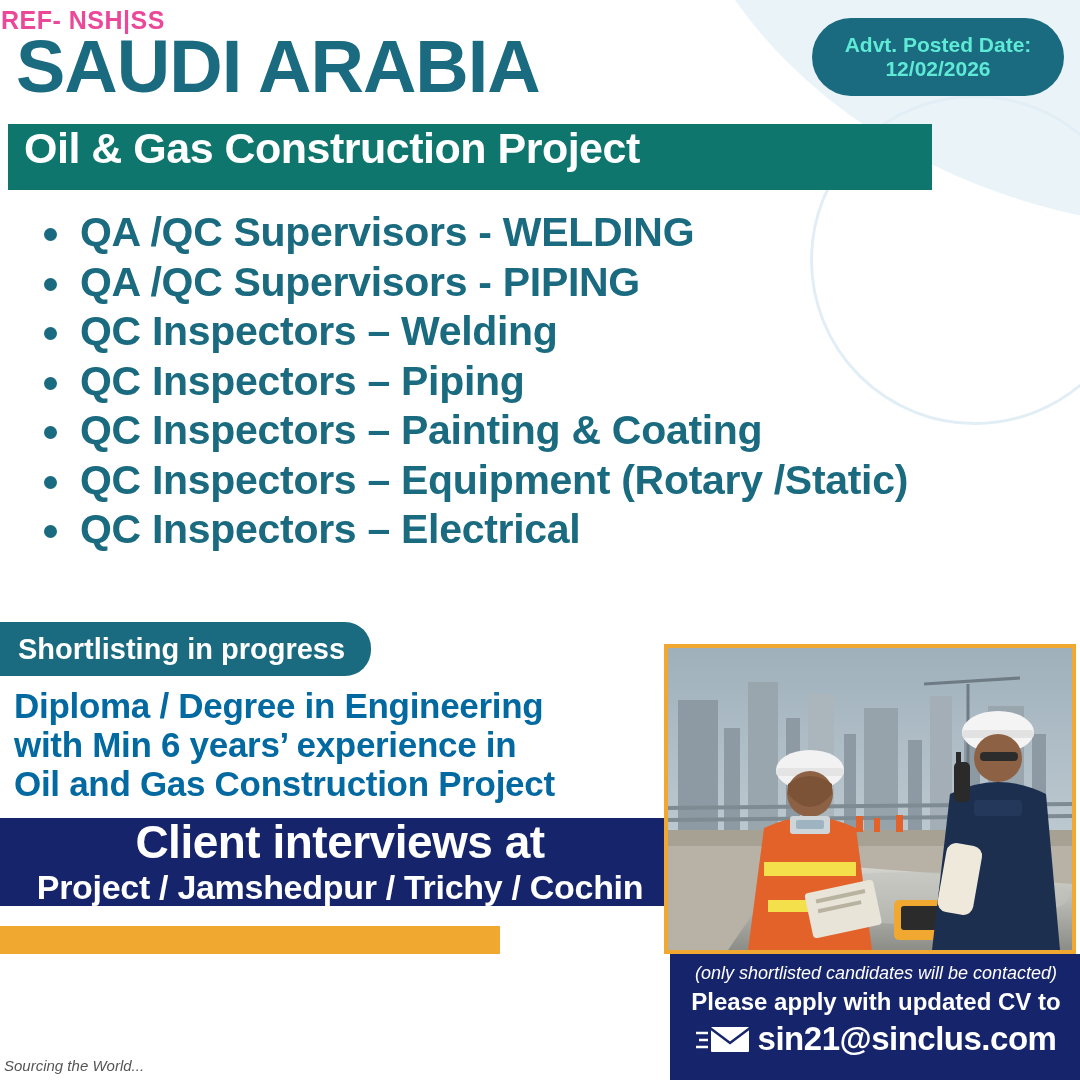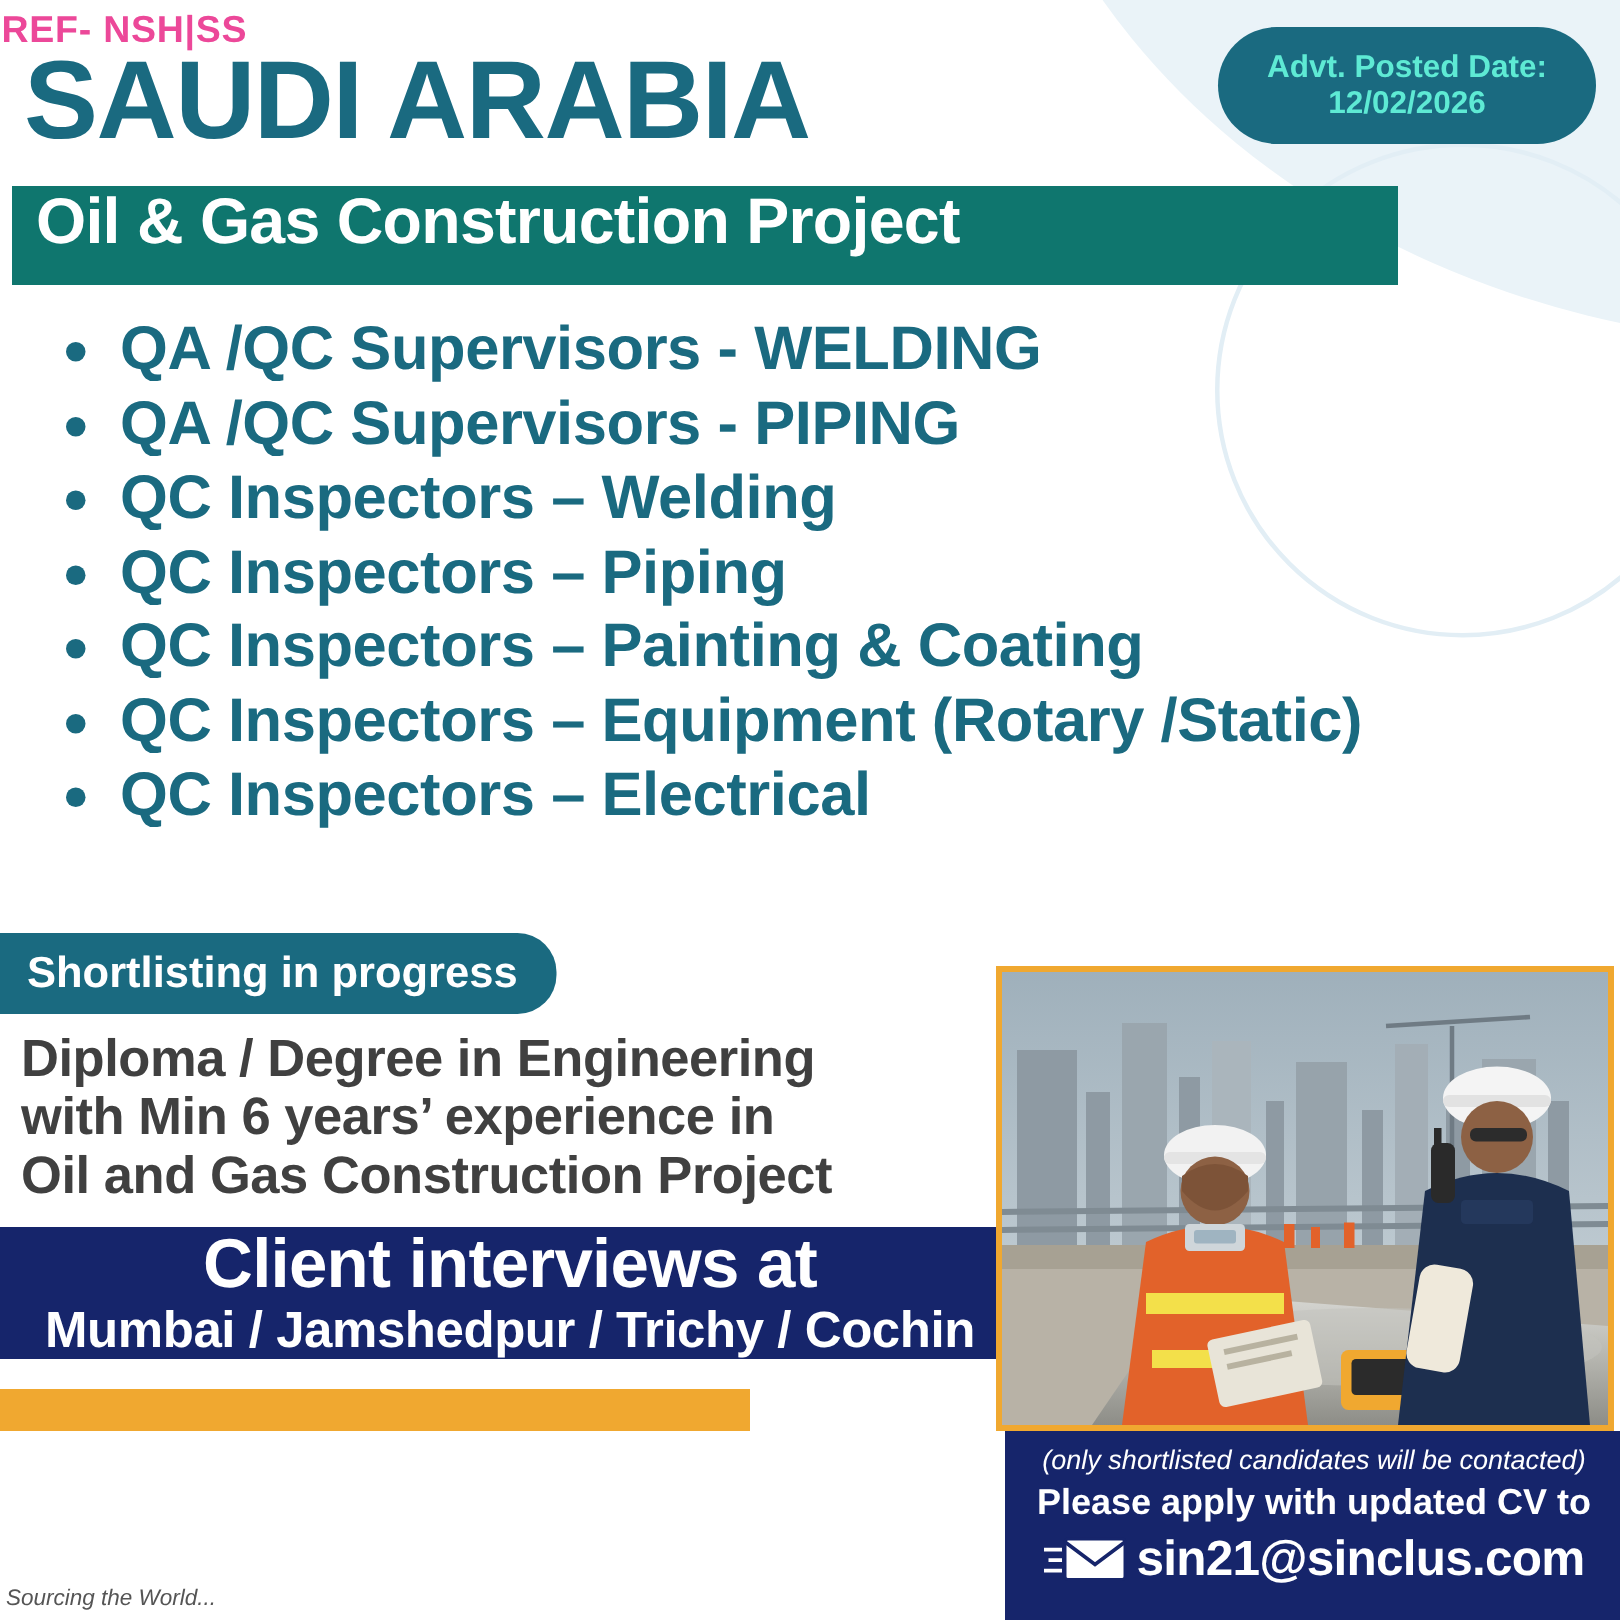--- a/index.html
+++ b/index.html
@@ -130,21 +130,21 @@
   .qual {
     position: absolute;
     top: 686px; left: 14px;
     width: 640px;
     z-index: 3;
   }
   .qual div {
     font-size: 35px;
     line-height: 39px;
     font-weight: bold;
-    color: #404040;
+    color: #0369a1;
     letter-spacing: -0.3px;
   }
 
   .photo {
     position: absolute;
     top: 644px; left: 664px;
     width: 412px; height: 310px;
     border: 4px solid #f0a830;
     overflow: hidden;
     z-index: 5;
@@ -356,21 +356,21 @@
         <rect x="288" y="104" width="5" height="14" fill="#2a2a2a"></rect>
         <rect x="274" y="196" width="36" height="70" rx="10" fill="#efe9db" transform="rotate(10 292 230)"></rect>
       </g>
     </svg>
   </div>
 
   <div class="yellow-band"></div>
 
   <div class="interview-band">
     <div class="t1">Client interviews at</div>
-    <div class="t2">Mumbai / Jamshedpur / Trichy / Cochin</div>
+    <div class="t2">Project / Jamshedpur / Trichy / Cochin</div>
   </div>
 
   <div class="footer">
 
     <div class="tagline">Sourcing the World...</div>
 
     <div class="footer-right">
       <div class="note">(only shortlisted candidates will be contacted)</div>
       <div class="apply">Please apply with updated CV to</div>
       <div class="mailrow">

